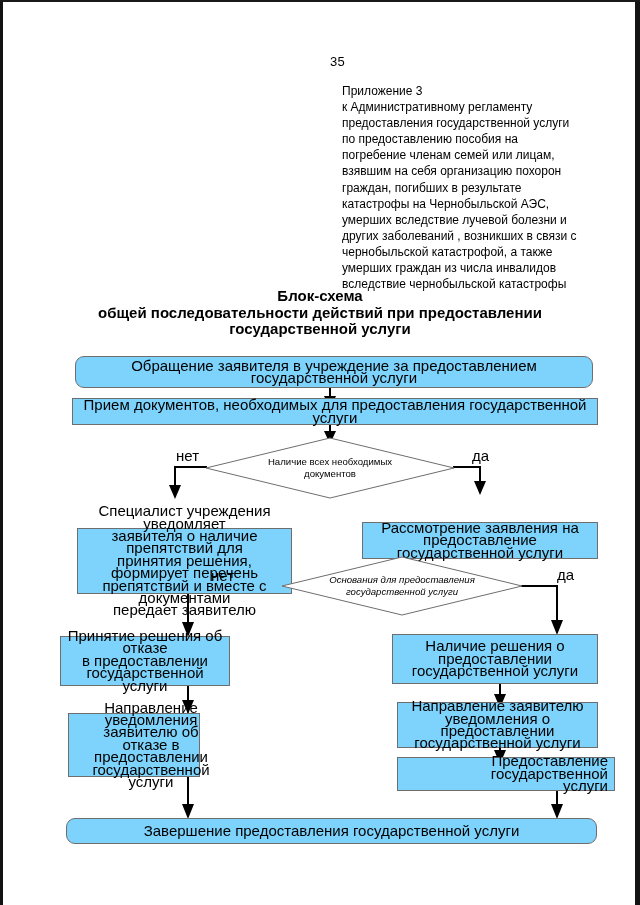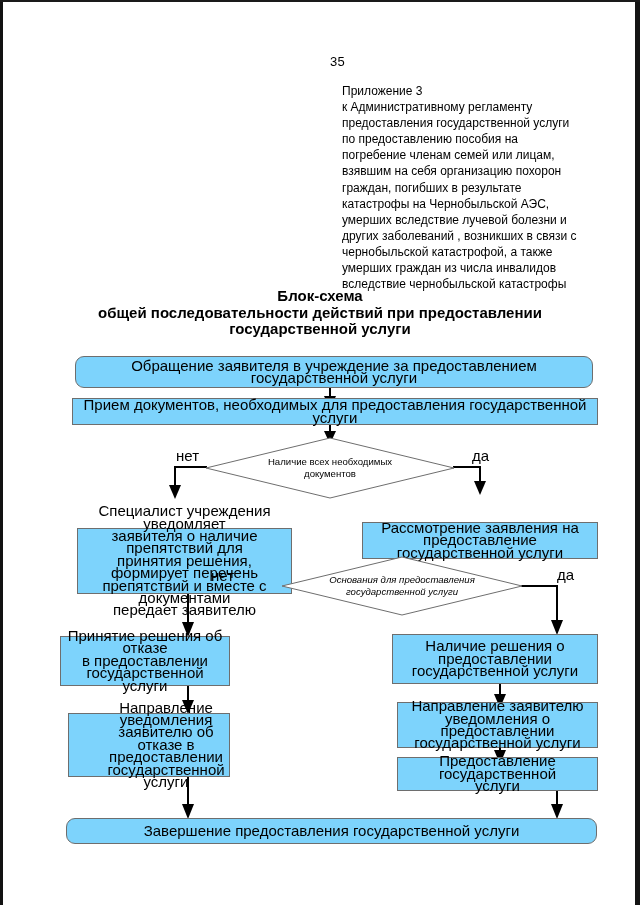--- a/index.html
+++ b/index.html
@@ -231,27 +231,27 @@
   <span class="branch-label" style="left:200px; top:570px;">нет</span>
   <span class="branch-label" style="left:546px; top:569px;">да</span>
 
   <div class="node" style="left:60px; top:636px; width:170px; height:50px;">Принятие решения об отказе
 в предоставлении
 государственной услуги</div>
 
   <div class="node" style="left:392px; top:634px; width:206px; height:50px;">Наличие решения о  предоставлении
 государственной услуги</div>
 
-  <div class="node" style="left:68px; top:713px; width:162px; height:64px;padding-left:40px;">Направление уведомления
+  <div class="node" style="left:68px; top:713px; width:132px; height:64px;padding-left:40px;">Направление уведомления
 заявителю об отказе в
 предоставлении
 государственной услуги</div>
 
   <div class="node" style="left:397px; top:702px; width:201px; height:46px;">Направление заявителю
 уведомления о  предоставлении
 государственной услуги</div>
 
-  <div class="node" style="left:397px; top:757px; width:201px; height:34px;">Предоставление государственной
+  <div class="node" style="left:397px; top:757px; width:218px; height:34px;text-align:right;">Предоставление государственной
 услуги</div>
 
   <div class="node rounded" style="left:66px; top:818px; width:531px; height:26px;">Завершение предоставления государственной услуги</div>
 
 </div>
 
 </body></html>

